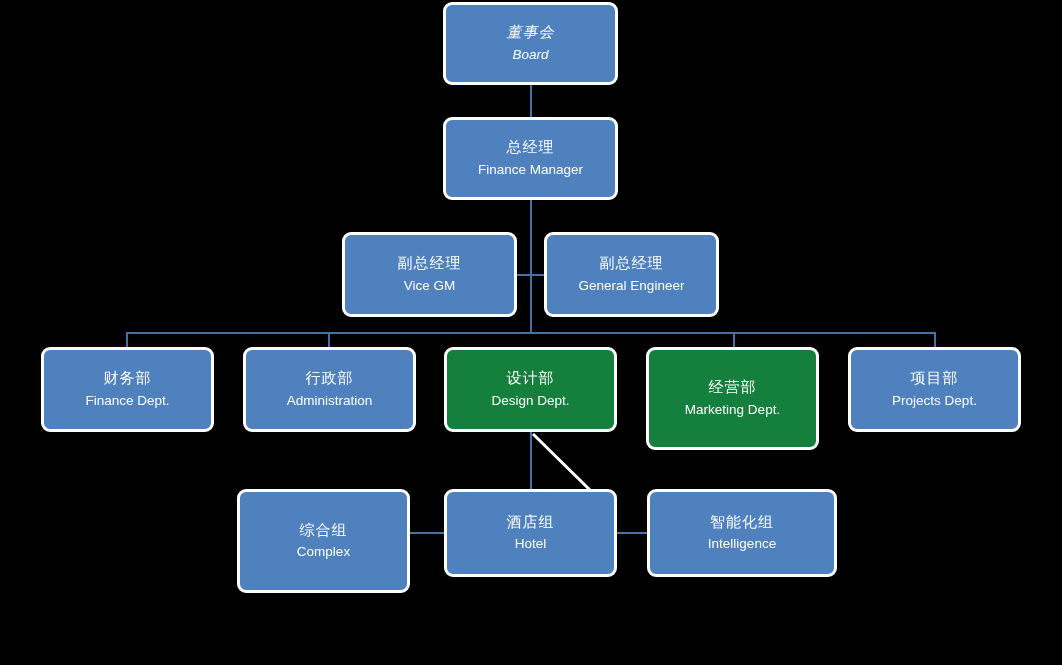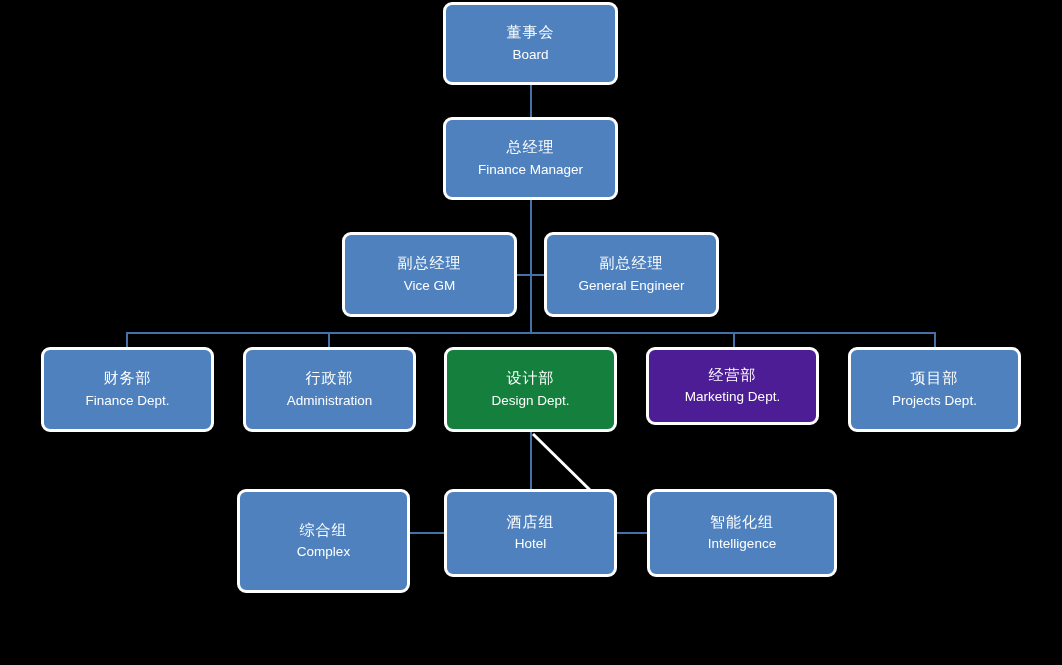--- a/index.html
+++ b/index.html
@@ -69,21 +69,21 @@
       <div class="conn conn-v" style="background: rgb(68, 114, 168); left: 530px; top: 432px; height: 58px;"></div>
       <div class="conn conn-h" style="background: rgb(68, 114, 168); left: 410px; top: 532px; width: 35px;"></div>
       <div class="conn conn-h" style="background: rgb(68, 114, 168); left: 617px; top: 532px; width: 31px;"></div>
     </div>
 
   <svg class="diag" id="diagonal-layer" width="1062" height="665" style="left:0;top:0;">
       <line x1="533" y1="434" x2="592" y2="492" stroke="#FFFFFF" stroke-width="3"></line>
     </svg>
 
   <div id="node-layer">
-      <div class="node" style="left: 443px; top: 2px; width: 175px; height: 83px; background: rgb(78, 129, 189); border-color: rgb(255, 255, 255); color: rgb(255, 255, 255);">
+      <div class="node" style="left: 443px; top: 2px; width: 175px; height: 83px; background: rgb(78, 129, 189); border-color: rgb(255, 255, 255); color: rgb(255, 255, 255); font-style: italic;">
         <div class="cn">董事会</div>
         <div class="en">Board</div>
       </div>
       <div class="node" style="left: 443px; top: 117px; width: 175px; height: 83px; background: rgb(78, 129, 189); border-color: rgb(255, 255, 255); color: rgb(255, 255, 255); text-align: center;">
         <div class="cn">总经理</div>
         <div class="en">Finance  Manager</div>
       </div>
       <div class="node" style="left: 342px; top: 232px; width: 175px; height: 85px; background: rgb(78, 129, 189); border-color: rgb(255, 255, 255); color: rgb(255, 255, 255);">
         <div class="cn">副总经理</div>
         <div class="en">Vice GM</div>
@@ -97,21 +97,21 @@
         <div class="en">Finance Dept.</div>
       </div>
       <div class="node" style="left: 243px; top: 347px; width: 173px; height: 85px; background: rgb(78, 129, 189); border-color: rgb(255, 255, 255); color: rgb(255, 255, 255);">
         <div class="cn">行政部</div>
         <div class="en">Administration</div>
       </div>
       <div class="node" style="left: 444px; top: 347px; width: 173px; height: 85px; background: #15803d; border-color: rgb(255, 255, 255); color: rgb(255, 255, 255);">
         <div class="cn">设计部</div>
         <div class="en">Design Dept.</div>
       </div>
-      <div class="node" style="left: 646px; top: 347px; width: 173px; height: 78px; background: #4c1d95; border-color: rgb(255, 255, 255); color: rgb(255, 255, 255);">
+      <div class="node" style="left: 646px; top: 347px; width: 173px; height: 103px; background: #15803d; border-color: rgb(255, 255, 255); color: rgb(255, 255, 255);">
         <div class="cn">经营部</div>
         <div class="en">Marketing  Dept.</div>
       </div>
       <div class="node" style="left: 848px; top: 347px; width: 173px; height: 85px; background: rgb(78, 129, 189); border-color: rgb(255, 255, 255); color: rgb(255, 255, 255);">
         <div class="cn">项目部</div>
         <div class="en">Projects  Dept.</div>
       </div>
       <div class="node" style="left: 237px; top: 489px; width: 173px; height: 104px; background: rgb(78, 129, 189); border-color: rgb(255, 255, 255); color: rgb(255, 255, 255);">
         <div class="cn">综合组</div>
         <div class="en">Complex</div>

